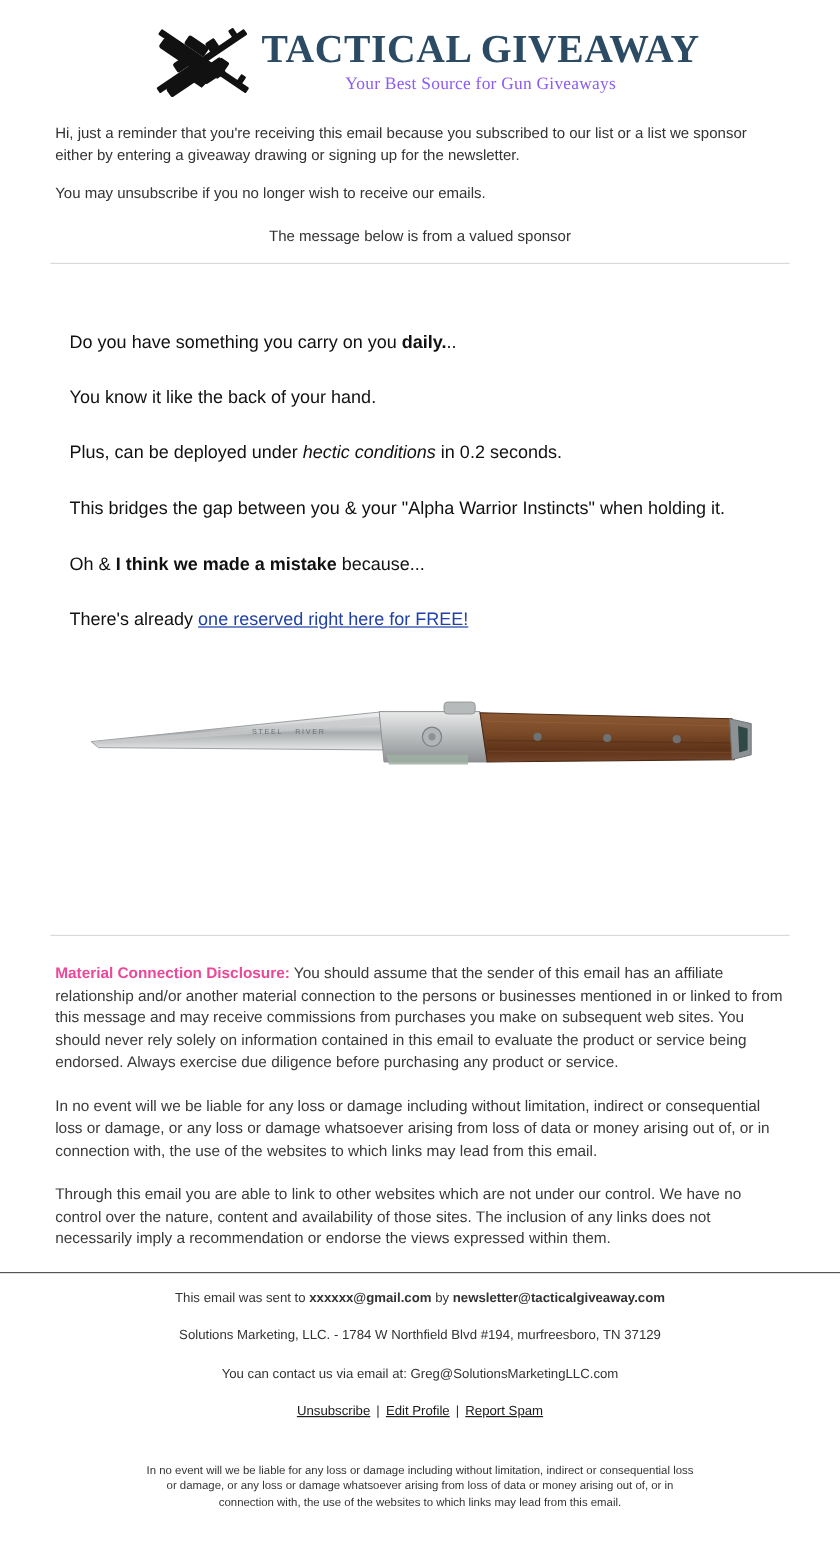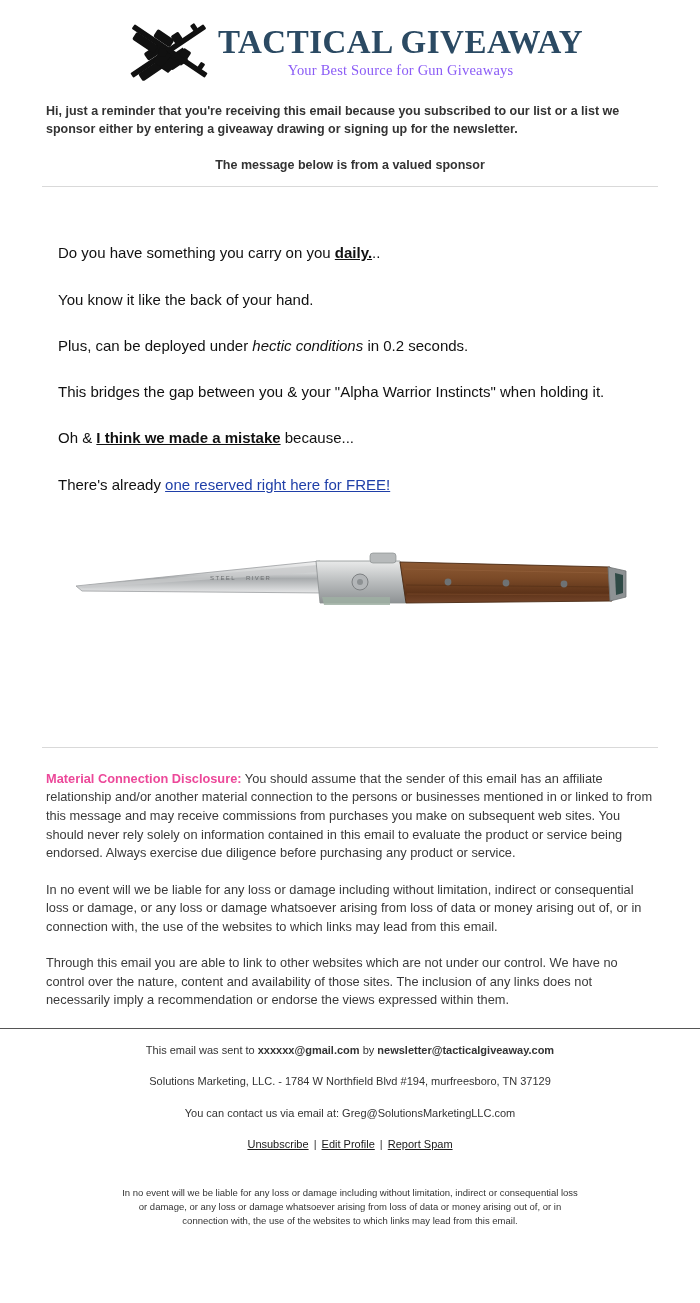--- a/index.html
+++ b/index.html
@@ -60,21 +60,20 @@
 
   
   .preheader {
     padding: 6px 46px 0 46px;
   }
   .preheader p {
     margin: 0 0 14px 0;
     font-size: 12.5px;
     line-height: 1.45;
     color: #333333;
-    font-weight: bold;
   }
   .preheader .center {
     text-align: center;
     margin-top: 18px;
     margin-bottom: 12px;
   }
   .rule {
     height: 1px;
     background: #d9d9d9;
     margin: 6px 42px 0 42px;
@@ -83,21 +82,21 @@
   
   .body-copy {
     padding: 56px 72px 0 58px;
   }
   .body-copy p {
     margin: 0 0 26px 0;
     font-size: 15px;
     line-height: 1.35;
     color: #111111;
   }
-  .body-copy b { font-weight: bold; text-decoration: underline; }
+  .body-copy b { font-weight: bold; }
   .body-copy i { font-style: italic; }
   .body-copy a {
     color: #1f3fa8;
     text-decoration: underline;
   }
 
   
   .product {
     height: 200px;
     position: relative;
@@ -197,20 +196,21 @@
       </svg>
     </div>
     <div class="logo-text">
       <div class="logo-title">TACTICAL GIVEAWAY</div>
       <div class="logo-sub">Your Best Source for Gun Giveaways</div>
     </div>
   </div>
 
   <div class="preheader">
     <p>Hi, just a reminder that you're receiving this email because you subscribed to our list or a list we sponsor either by entering a giveaway drawing or signing up for the newsletter.</p>
+    <p>You may unsubscribe if you no longer wish to receive our emails.</p>
     <p class="center">The message below is from a valued sponsor</p>
   </div>
   <div class="rule"></div>
 
   <div class="body-copy">
     <p>
       <span>Do you have something you carry on you </span><b>daily.</b><span>..</span>
     </p>
     <p>You know it like the back of your hand.</p>
     <p>

